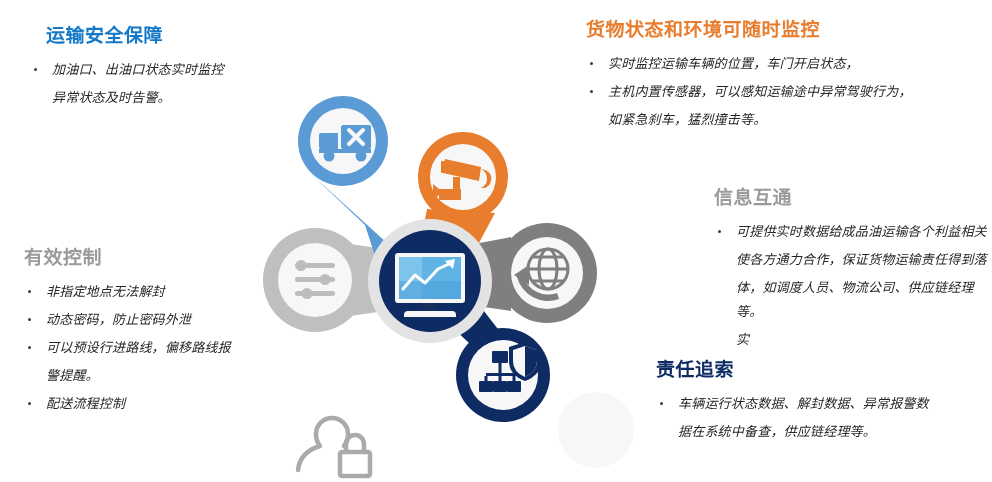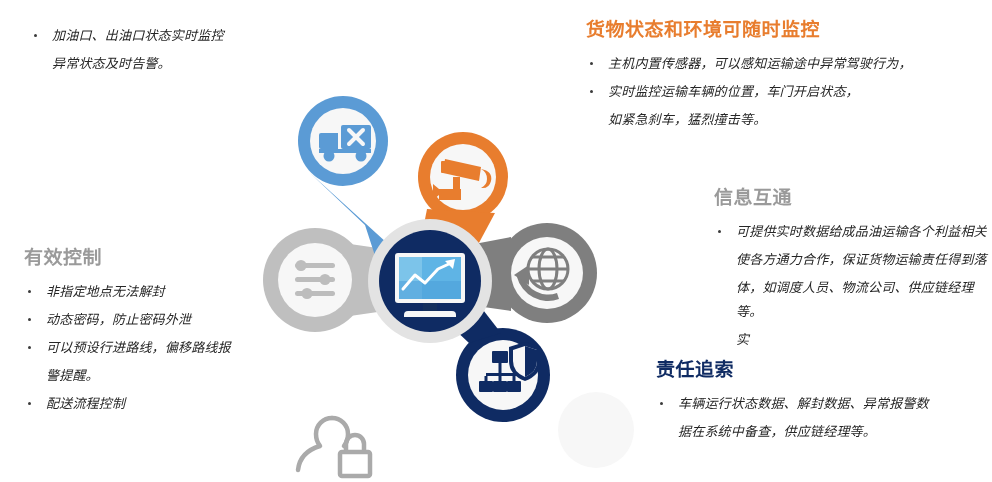--- a/index.html
+++ b/index.html
@@ -100,31 +100,32 @@
     border-radius: 50%;
     background: #f7f7f7;
   }
 </style>
 </head>
 <body>
 
 <div id="page">
 
   <div class="block" id="blk-transport">
+    <div class="block-title t-blue">运输安全保障</div>
     <ul class="bullets">
       <li>加油口、出油口状态实时监控</li>
       <li class="nobullet">异常状态及时告警。</li>
     </ul>
   </div>
 
   <div class="block" id="blk-cargo">
     <div class="block-title t-orange">货物状态和环境可随时监控</div>
     <ul class="bullets">
+      <li>实时监控运输车辆的位置，车门开启状态，</li>
       <li>主机内置传感器，可以感知运输途中异常驾驶行为，</li>
-      <li>实时监控运输车辆的位置，车门开启状态，</li>
       <li class="nobullet">如紧急刹车，猛烈撞击等。</li>
     </ul>
   </div>
 
   <div class="block" id="blk-control">
     <div class="block-title t-gray">有效控制</div>
     <ul class="bullets">
       <li>非指定地点无法解封</li>
       <li>动态密码，防止密码外泄</li>
       <li>可以预设行进路线，偏移路线报</li>

